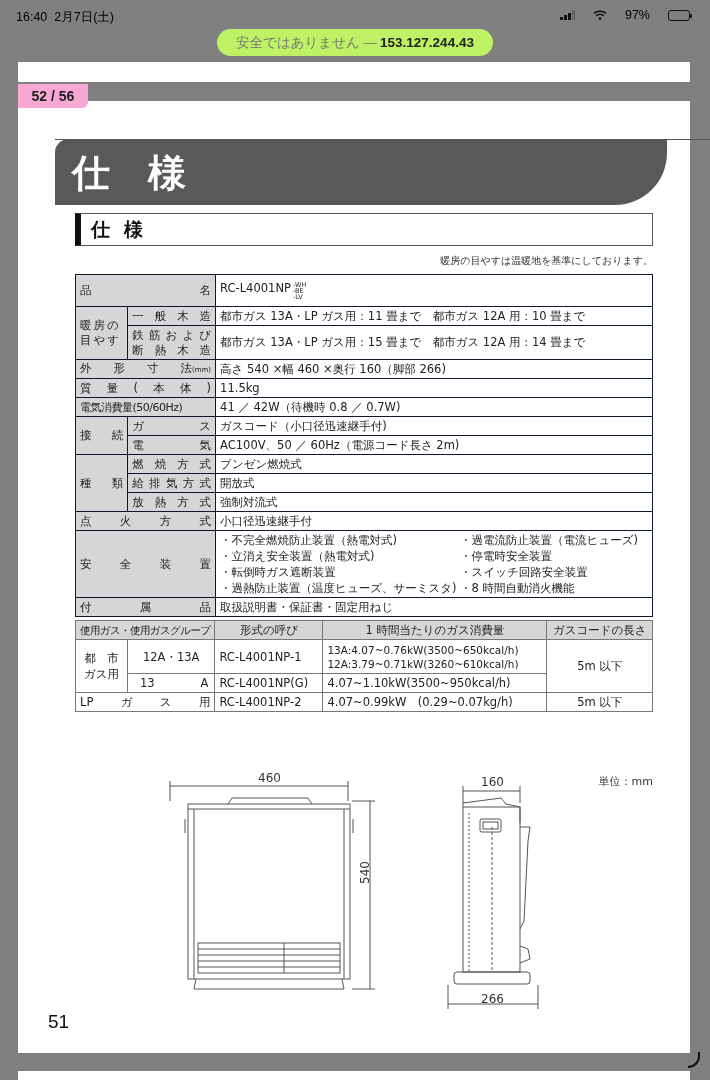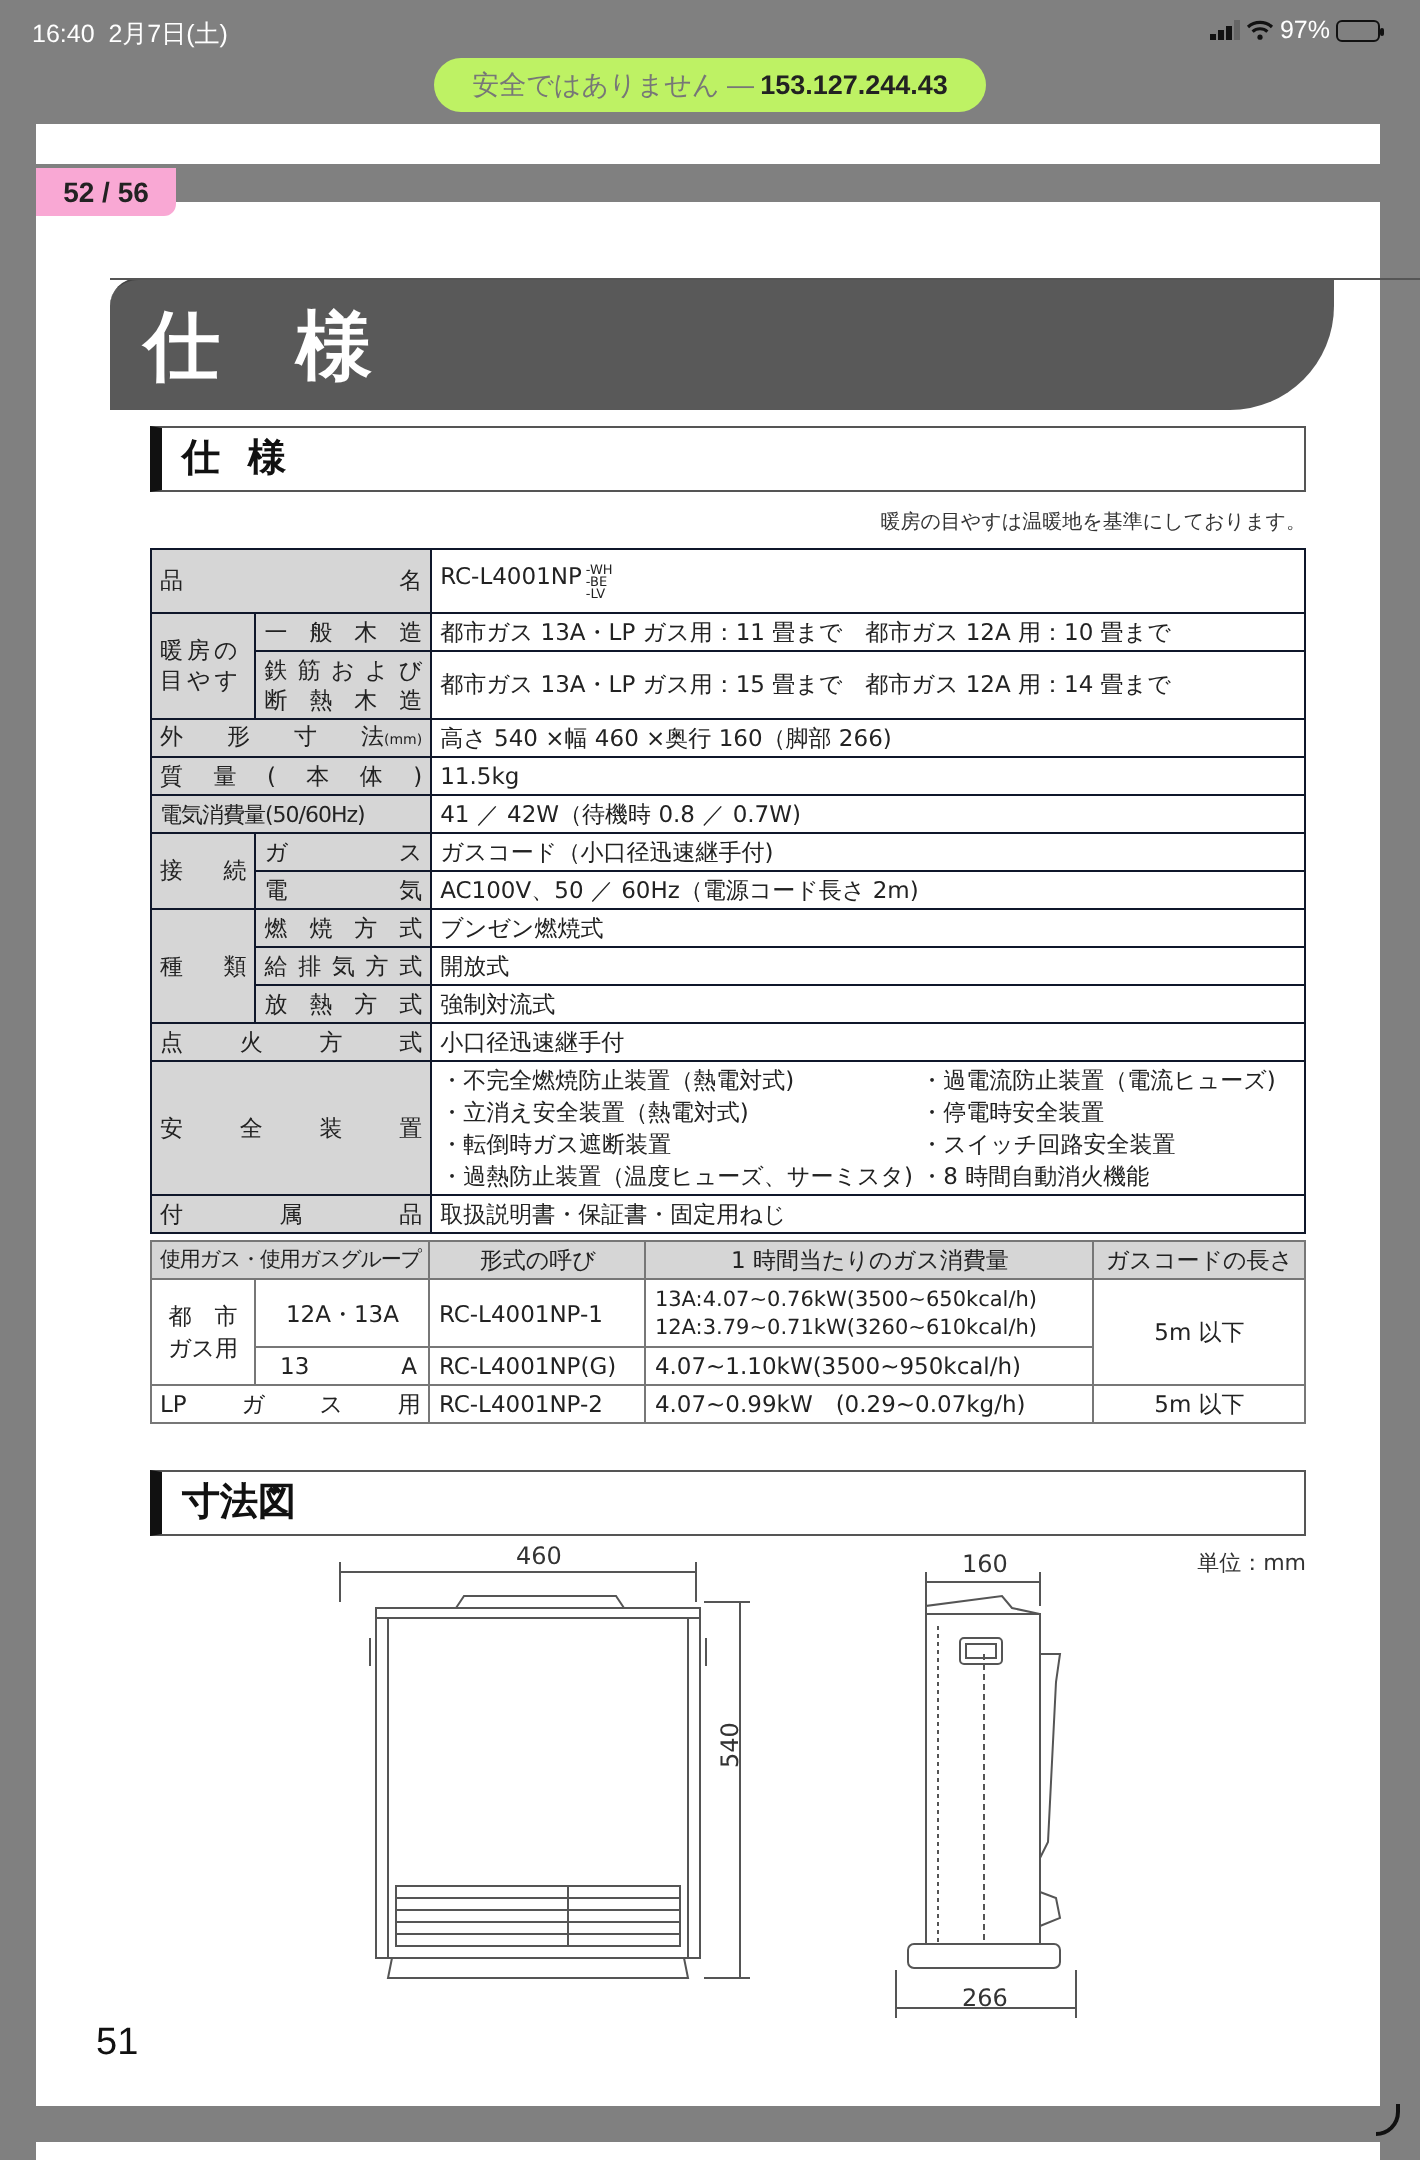--- a/index.html
+++ b/index.html
@@ -4,23 +4,23 @@
 <style>
   * { box-sizing: border-box; margin: 0; padding: 0; }
   html, body { width: 710px; height: 1080px; overflow: hidden; }
   body {
     background: #808080;
     font-family: "DejaVu Sans", "Liberation Sans", sans-serif;
     position: relative;
     color: #222;
   }
   
-  .statusbar { position: absolute; top: 0; left: 0; width: 710px; height: 30px; color: #ffffff; font-size: 12px; }
+  .statusbar { position: absolute; top: 0; left: 0; width: 710px; height: 30px; color: #000000; font-size: 12px; }
   .statusbar .time { position: absolute; left: 16px; top: 9px; font-family: "Liberation Sans", sans-serif; font-size: 12.5px; }
-  .statusbar .right { position: absolute; right: 20px; top: 8px; display: flex; align-items: center; gap: 3px; font-family: "Liberation Sans", sans-serif; font-size: 12.5px; }
+  .statusbar .right { position: absolute; right: 20px; top: 8px; display: flex; align-items: center; gap: 18px; font-family: "Liberation Sans", sans-serif; font-size: 12.5px; }
   .sig { display: inline-flex; align-items: flex-end; gap: 1px; height: 10px; }
   .sig i { display: block; width: 3px; background: #111; }
   .wifi { width: 14px; height: 10px; position: relative; }
   .battery { width: 22px; height: 11px; border: 1px solid #111; border-radius: 3px; padding: 1px; position: relative; }
   .battery::after { content: ""; position: absolute; right: -3px; top: 3px; width: 2px; height: 4px; background: #111; border-radius: 1px; }
   .battery .fill { width: 95%; height: 100%; background: #111; border-radius: 1px; }
 
   .urlpill {
     position: absolute; left: 217px; top: 29px; width: 276px; height: 27px;
     background: #bef264; border-radius: 14px;
@@ -252,21 +252,20 @@
     </tr>
     <tr>
       <td class="jl" colspan="2">LPガス用</td>
       <td>RC-L4001NP-2</td>
       <td>4.07~0.99kW　(0.29~0.07kg/h)</td>
       <td class="c">5m 以下</td>
     </tr>
   </tbody>
     </table>
 
-  <div class="subhead dim">寸法図</div>
   <div class="unit">単位：mm</div>
 
   <svg class="diagram" width="672" height="952" viewBox="0 0 672 952">
     <g stroke="#555" fill="none" stroke-width="1">
 
       <line x1="152" y1="685" x2="330" y2="685"></line>
       <line x1="152" y1="680" x2="152" y2="700"></line>
       <line x1="330" y1="680" x2="330" y2="700"></line>
 
       <path d="M210 703 L214 697 L290 697 L294 703"></path>

